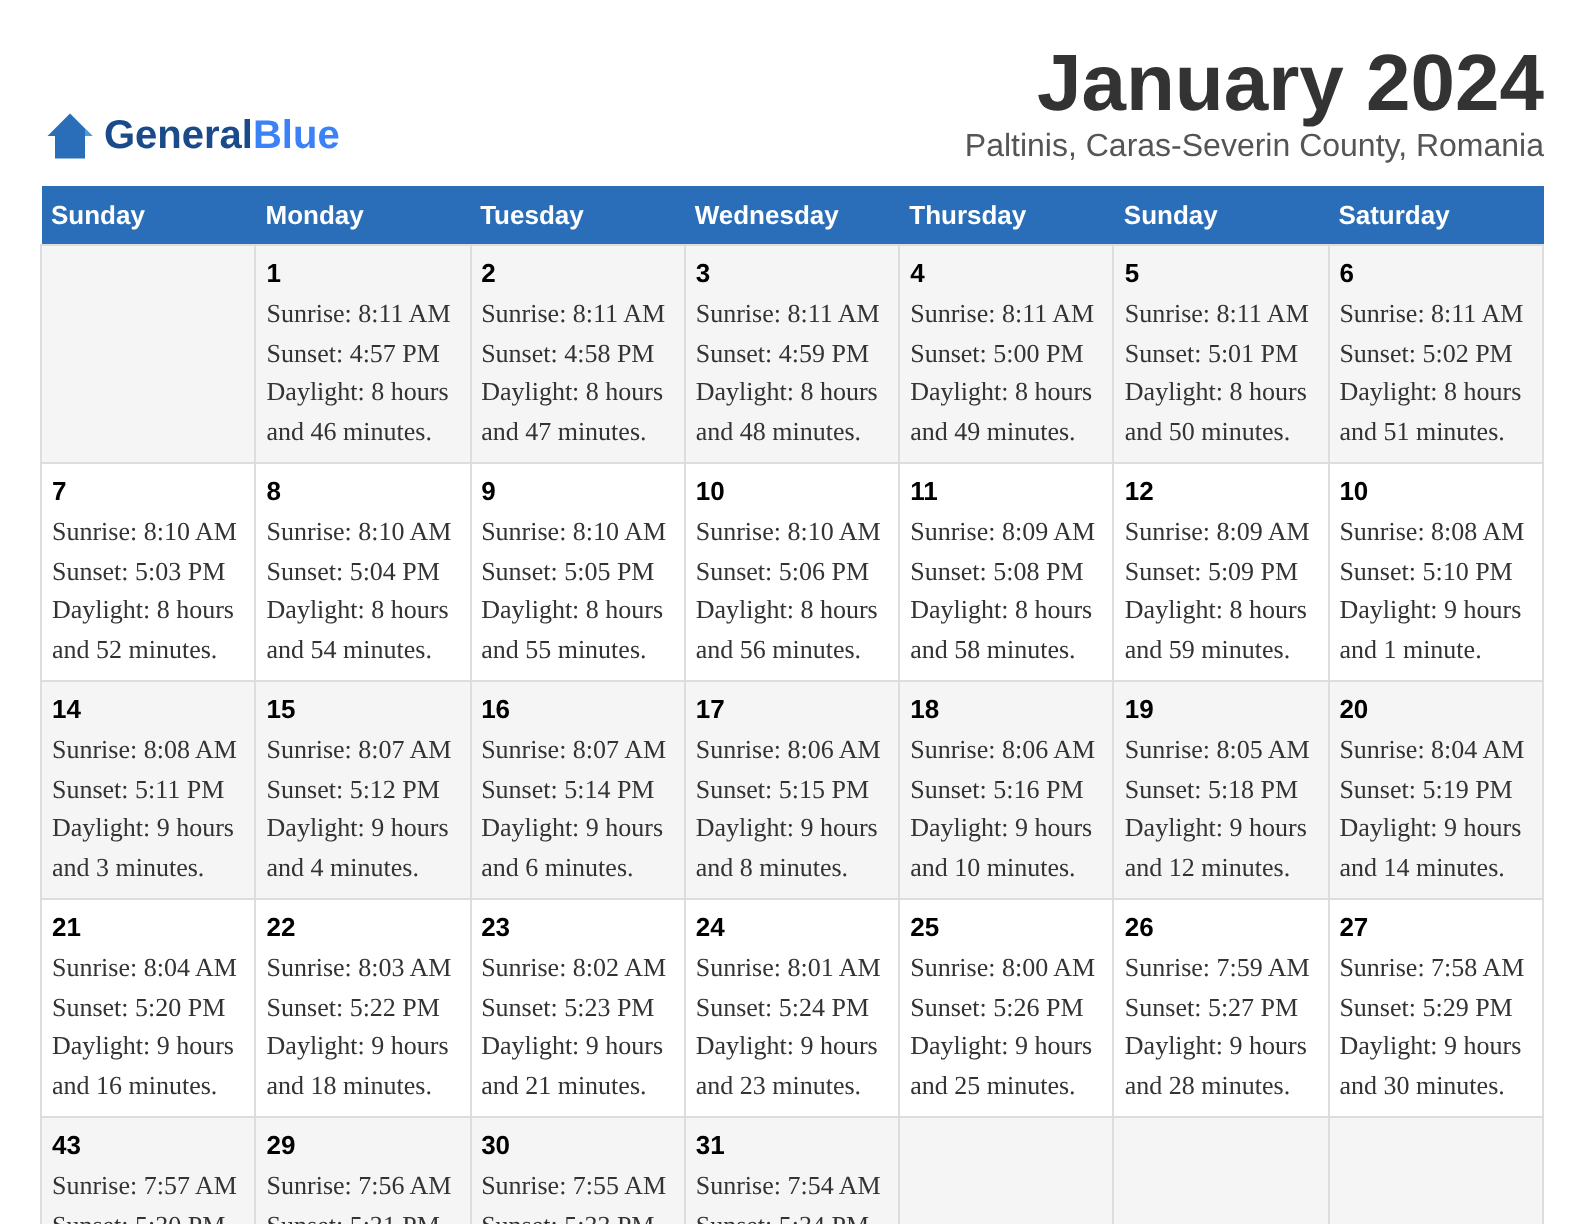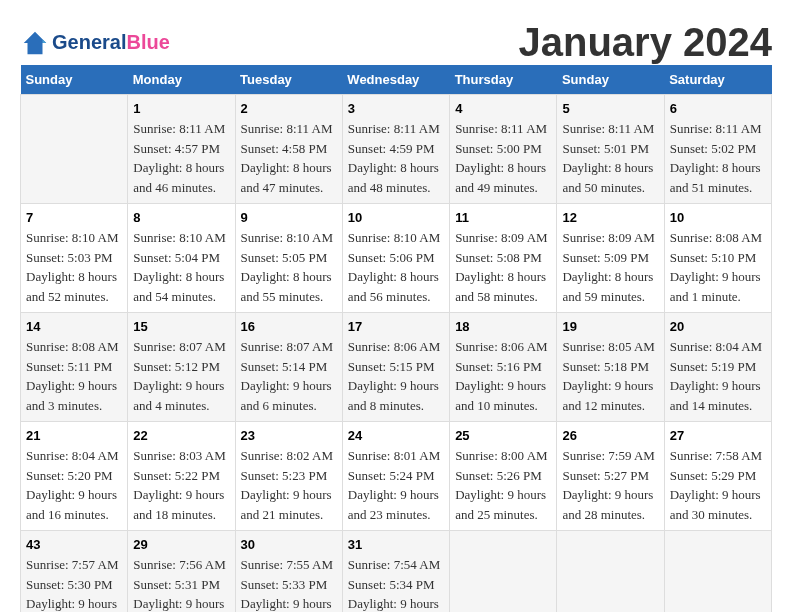--- a/index.html
+++ b/index.html
@@ -6,21 +6,22 @@
     body {
       font-family: Arial, sans-serif;
       background: #fff;
       width: 792px;
       min-height: 612px;
       padding: 20px;
     }
     .header-area {
       display: flex;
       justify-content: space-between;
-      align-items: center;
+      align-items: flex-end;
+      margin-bottom: 10px;
     }
     .logo {
       display: flex;
       align-items: center;
     }
     .logo-icon {
       width: 30px;
       height: 30px;
       margin-right: 2px;
     }
@@ -88,26 +89,27 @@
 
 <div class="header-area">
   <div class="logo">
     <svg class="logo-icon" viewBox="0 0 40 40">
       <polygon points="20,5 35,20 30,20 30,35 10,35 10,20 5,20" fill="#2a6eba"></polygon>
       <polygon points="20,5 35,20 30,20 30,15 25,10" fill="#4a9fd4"></polygon>
     </svg>
     <div>
       <div style="display:flex; align-items:baseline;">
         <span style="color:#1a4a8a; font-size:20px; font-weight:bold;">General</span>
-        <span style="color:#ec4899; font-size:20px; font-weight:bold;">Blue</span>
+        <span style="color:#3b82f6; font-size:20px; font-weight:bold;">Blue</span>
       </div>
     </div>
   </div>
   <div class="title-area">
     <div class="main-title">January 2024</div>
+    <div class="subtitle">Paltinis, Caras-Severin County, Romania</div>
   </div>
 </div>
 
 <table>
   <thead>
     <tr>
     <th>Sunday</th>
         <th>Monday</th>
         <th>Tuesday</th>
         <th>Wednesday</th>

